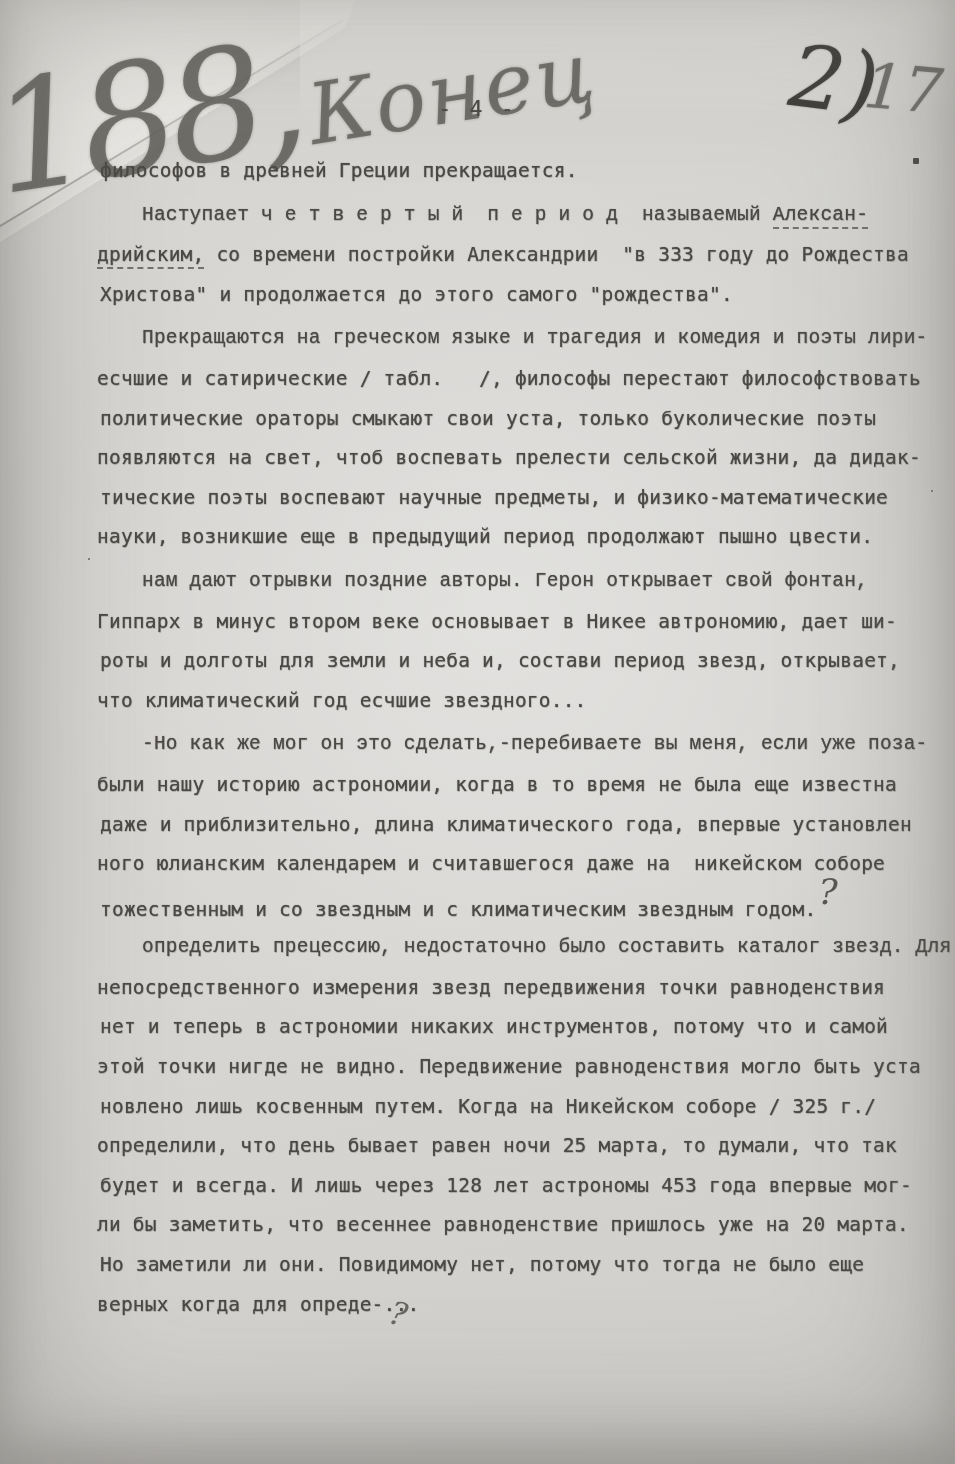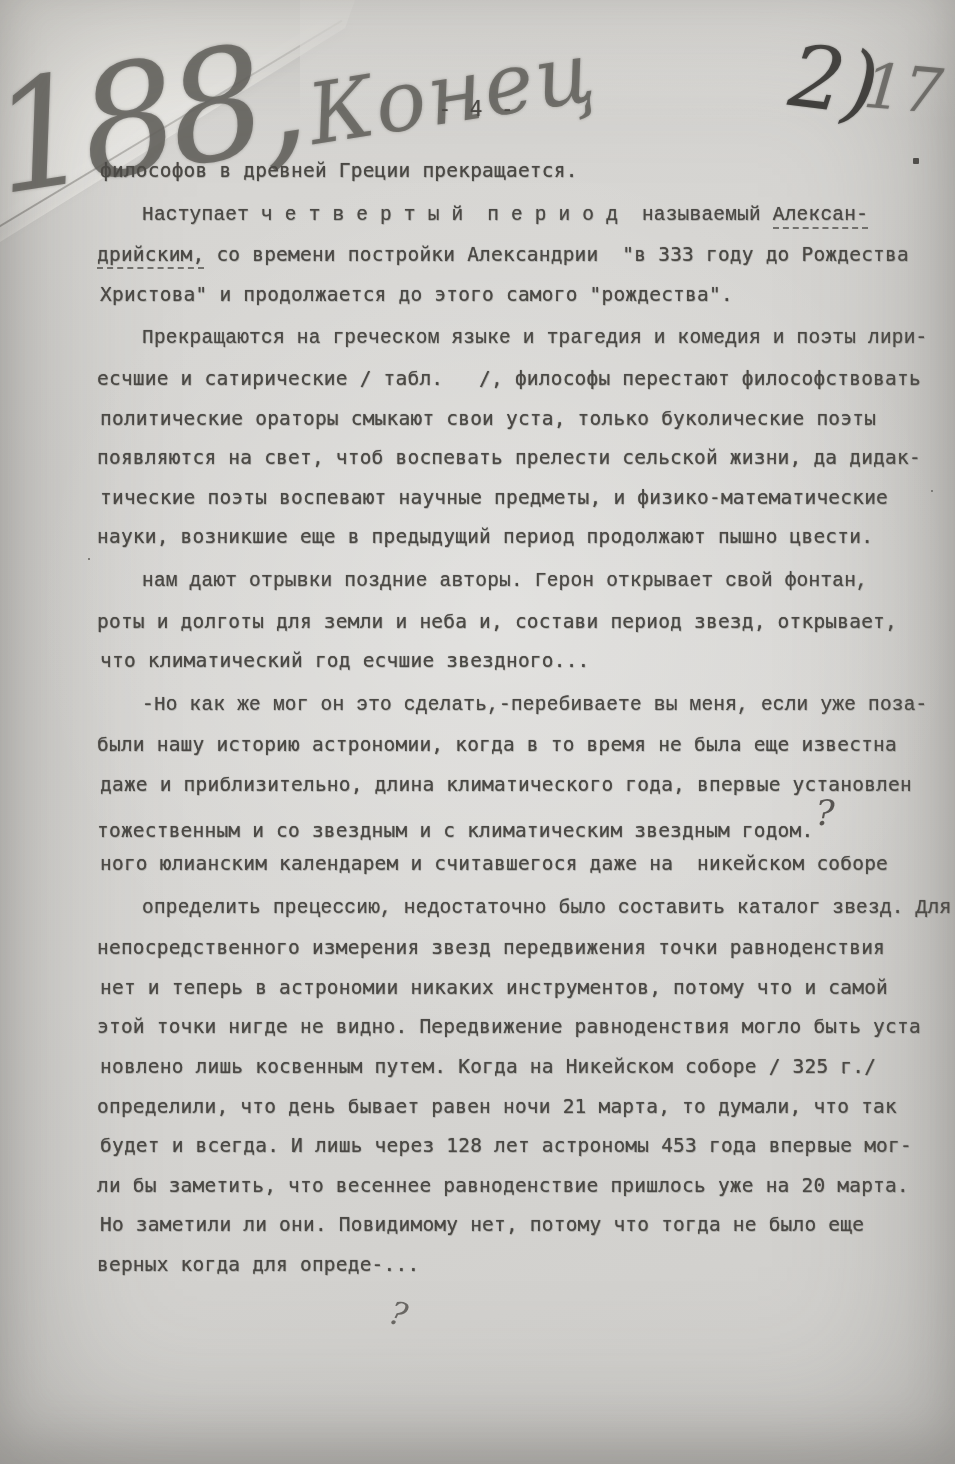--- a/index.html
+++ b/index.html
@@ -124,37 +124,38 @@
       <div class="para indent">
         <div class="line"><span>Прекращаются на греческом языке и трагедия и комедия и поэты лири-</span></div>
         <div class="line"><span>есчшие и сатирические / табл.   /, философы перестают философствовать</span></div>
         <div class="line"><span>политические ораторы смыкают свои уста, только буколические поэты</span></div>
         <div class="line"><span>появляются на свет, чтоб воспевать прелести сельской жизни, да дидак-</span></div>
         <div class="line"><span>тические поэты воспевают научные предметы, и физико-математические</span></div>
         <div class="line"><span>науки, возникшие еще в предыдущий период продолжают пышно цвести.</span></div>
       </div>
       <div class="para indent">
         <div class="line"><span>нам дают отрывки поздние авторы. Герон открывает свой фонтан,</span></div>
+        <div class="line"><span>Гиппарх в минус втором веке основывает в Никее автрономию, дает ши-</span></div>
         <div class="line"><span>роты и долготы для земли и неба и, состави период звезд, открывает,</span></div>
         <div class="line"><span>что климатический год есчшие звездного...</span></div>
       </div>
       <div class="para indent">
         <div class="line"><span>-Но как же мог он это сделать,-перебиваете вы меня, если уже поза-</span></div>
         <div class="line"><span>были нашу историю астрономии, когда в то время не была еще известна</span></div>
         <div class="line"><span>даже и приблизительно, длина климатического года, впервые установлен</span></div>
+        <div class="line"><span>ного юлианским календарем и считавшегося даже на  никейском соборе</span></div>
         <div class="line"><span>тожественным и со звездным и с климатическим звездным годом.</span><span class="hand-q">?</span></div>
-        <div class="line"><span>ного юлианским календарем и считавшегося даже на  никейском соборе</span></div>
       </div>
       <div class="para indent">
         <div class="line"><span>определить прецессию, недостаточно было составить каталог звезд. Для</span></div>
         <div class="line"><span>непосредственного измерения звезд передвижения точки равноденствия</span></div>
         <div class="line"><span>нет и теперь в астрономии никаких инструментов, потому что и самой</span></div>
         <div class="line"><span>этой точки нигде не видно. Передвижение равноденствия могло быть уста</span></div>
         <div class="line"><span>новлено лишь косвенным путем. Когда на Никейском соборе / 325 г./</span></div>
-        <div class="line"><span>определили, что день бывает равен ночи 21 марта, то думали, что так</span></div>
+        <div class="line"><span>определили, что день бывает равен ночи 25 марта, то думали, что так</span></div>
         <div class="line"><span>будет и всегда. И лишь через 128 лет астрономы 453 года впервые мог-</span></div>
         <div class="line"><span>ли бы заметить, что весеннее равноденствие пришлось уже на 20 марта.</span></div>
         <div class="line"><span>Но заметили ли они. Повидимому нет, потому что тогда не было еще</span></div>
         <div class="line"><span>верных когда для опреде-...</span></div>
       </div>
     </div>
 
   <div class="margin-q">?</div>
 
   <div class="specks"></div>

